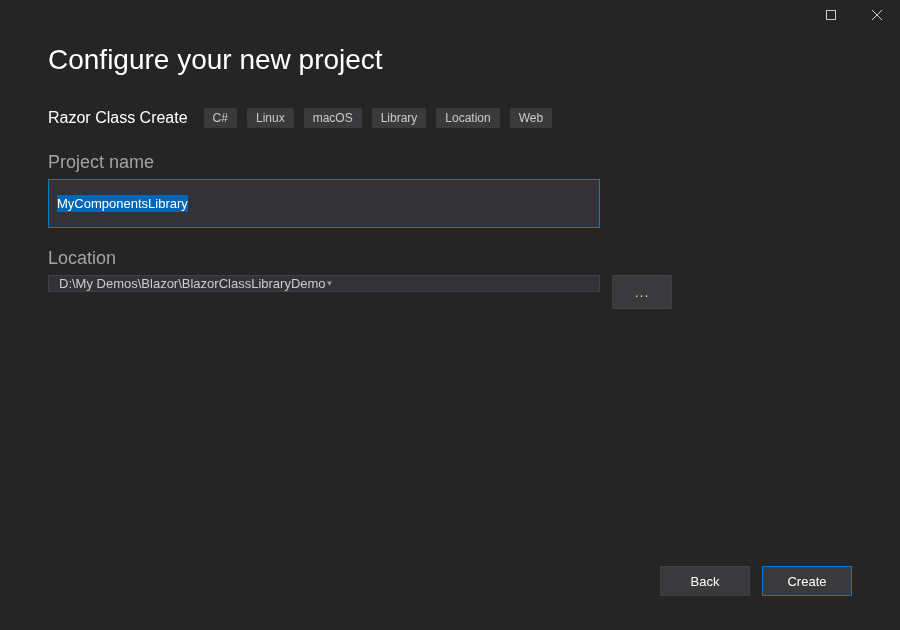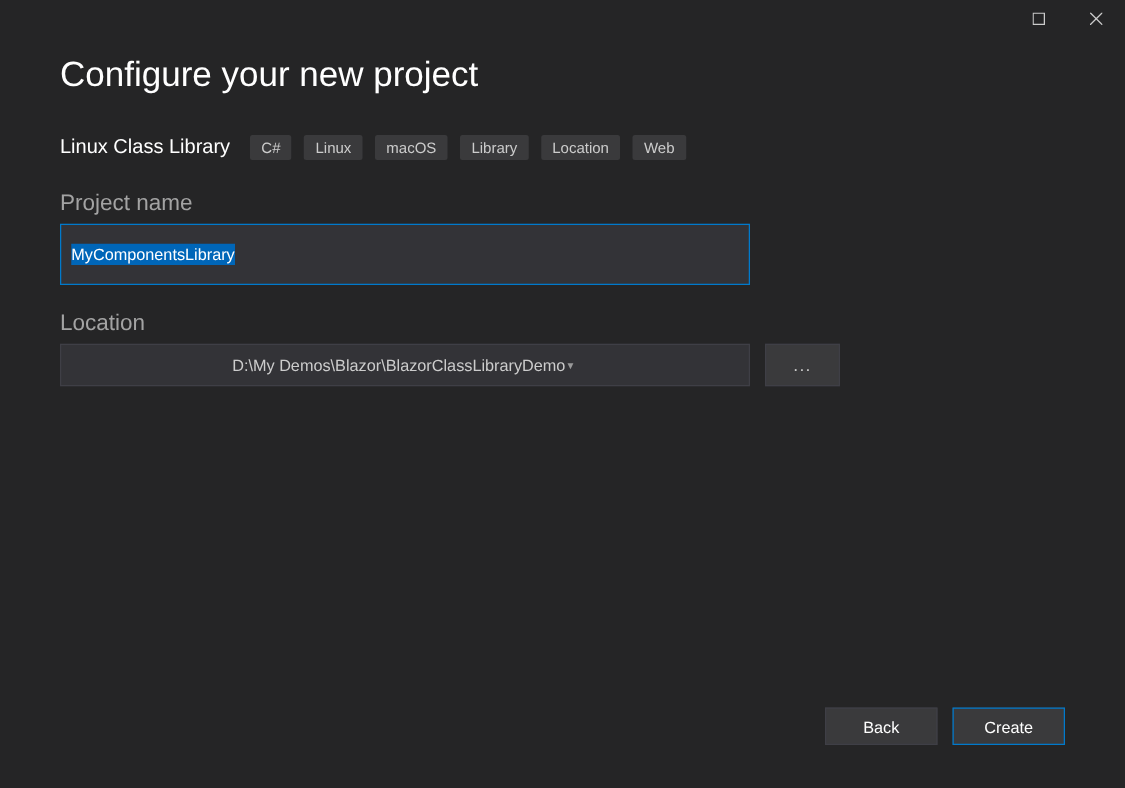--- a/index.html
+++ b/index.html
@@ -81,29 +81,29 @@
       background: #333337;
       border: 1px solid #007acc;
       padding: 0 8px;
       font-size: 13px;
       display: flex;
       align-items: center;
     }
     .dropdown {
       flex-shrink: 0;
       width: 552px;
-      height: 34px;
+      height: 17px;
       background: #333337;
       border: 1px solid #3f3f46;
       color: #cccccc;
       padding: 0 10px;
       font-size: 13px;
       display: flex;
       align-items: center;
-      justify-content: center;
+      justify-content: flex-start;
       cursor: pointer;
     }
     .dropdown-caret {
       color: #999;
       font-size: 8px;
       margin-right: 2px;
     }
     .browse-btn {
       width: 60px;
       height: 34px;
@@ -158,21 +158,21 @@
       <line x1="0" y1="0" x2="10" y2="10" stroke="#cccccc" stroke-width="1"></line>
       <line x1="10" y1="0" x2="0" y2="10" stroke="#cccccc" stroke-width="1"></line>
     </svg>
   </div>
 </div>
 
 <div class="content">
   <h1 class="page-title">Configure your new project</h1>
 
   <div class="template-row">
-    <span class="template-name">Linux Class Library</span>
+    <span class="template-name">Razor Class Create</span>
     <span class="tag">C#</span>
     <span class="tag">Linux</span>
     <span class="tag">macOS</span>
     <span class="tag">Library</span>
     <span class="tag">Location</span>
     <span class="tag">Web</span>
   </div>
 
   <label class="field-label">Project name</label>
   <div class="input-row">

